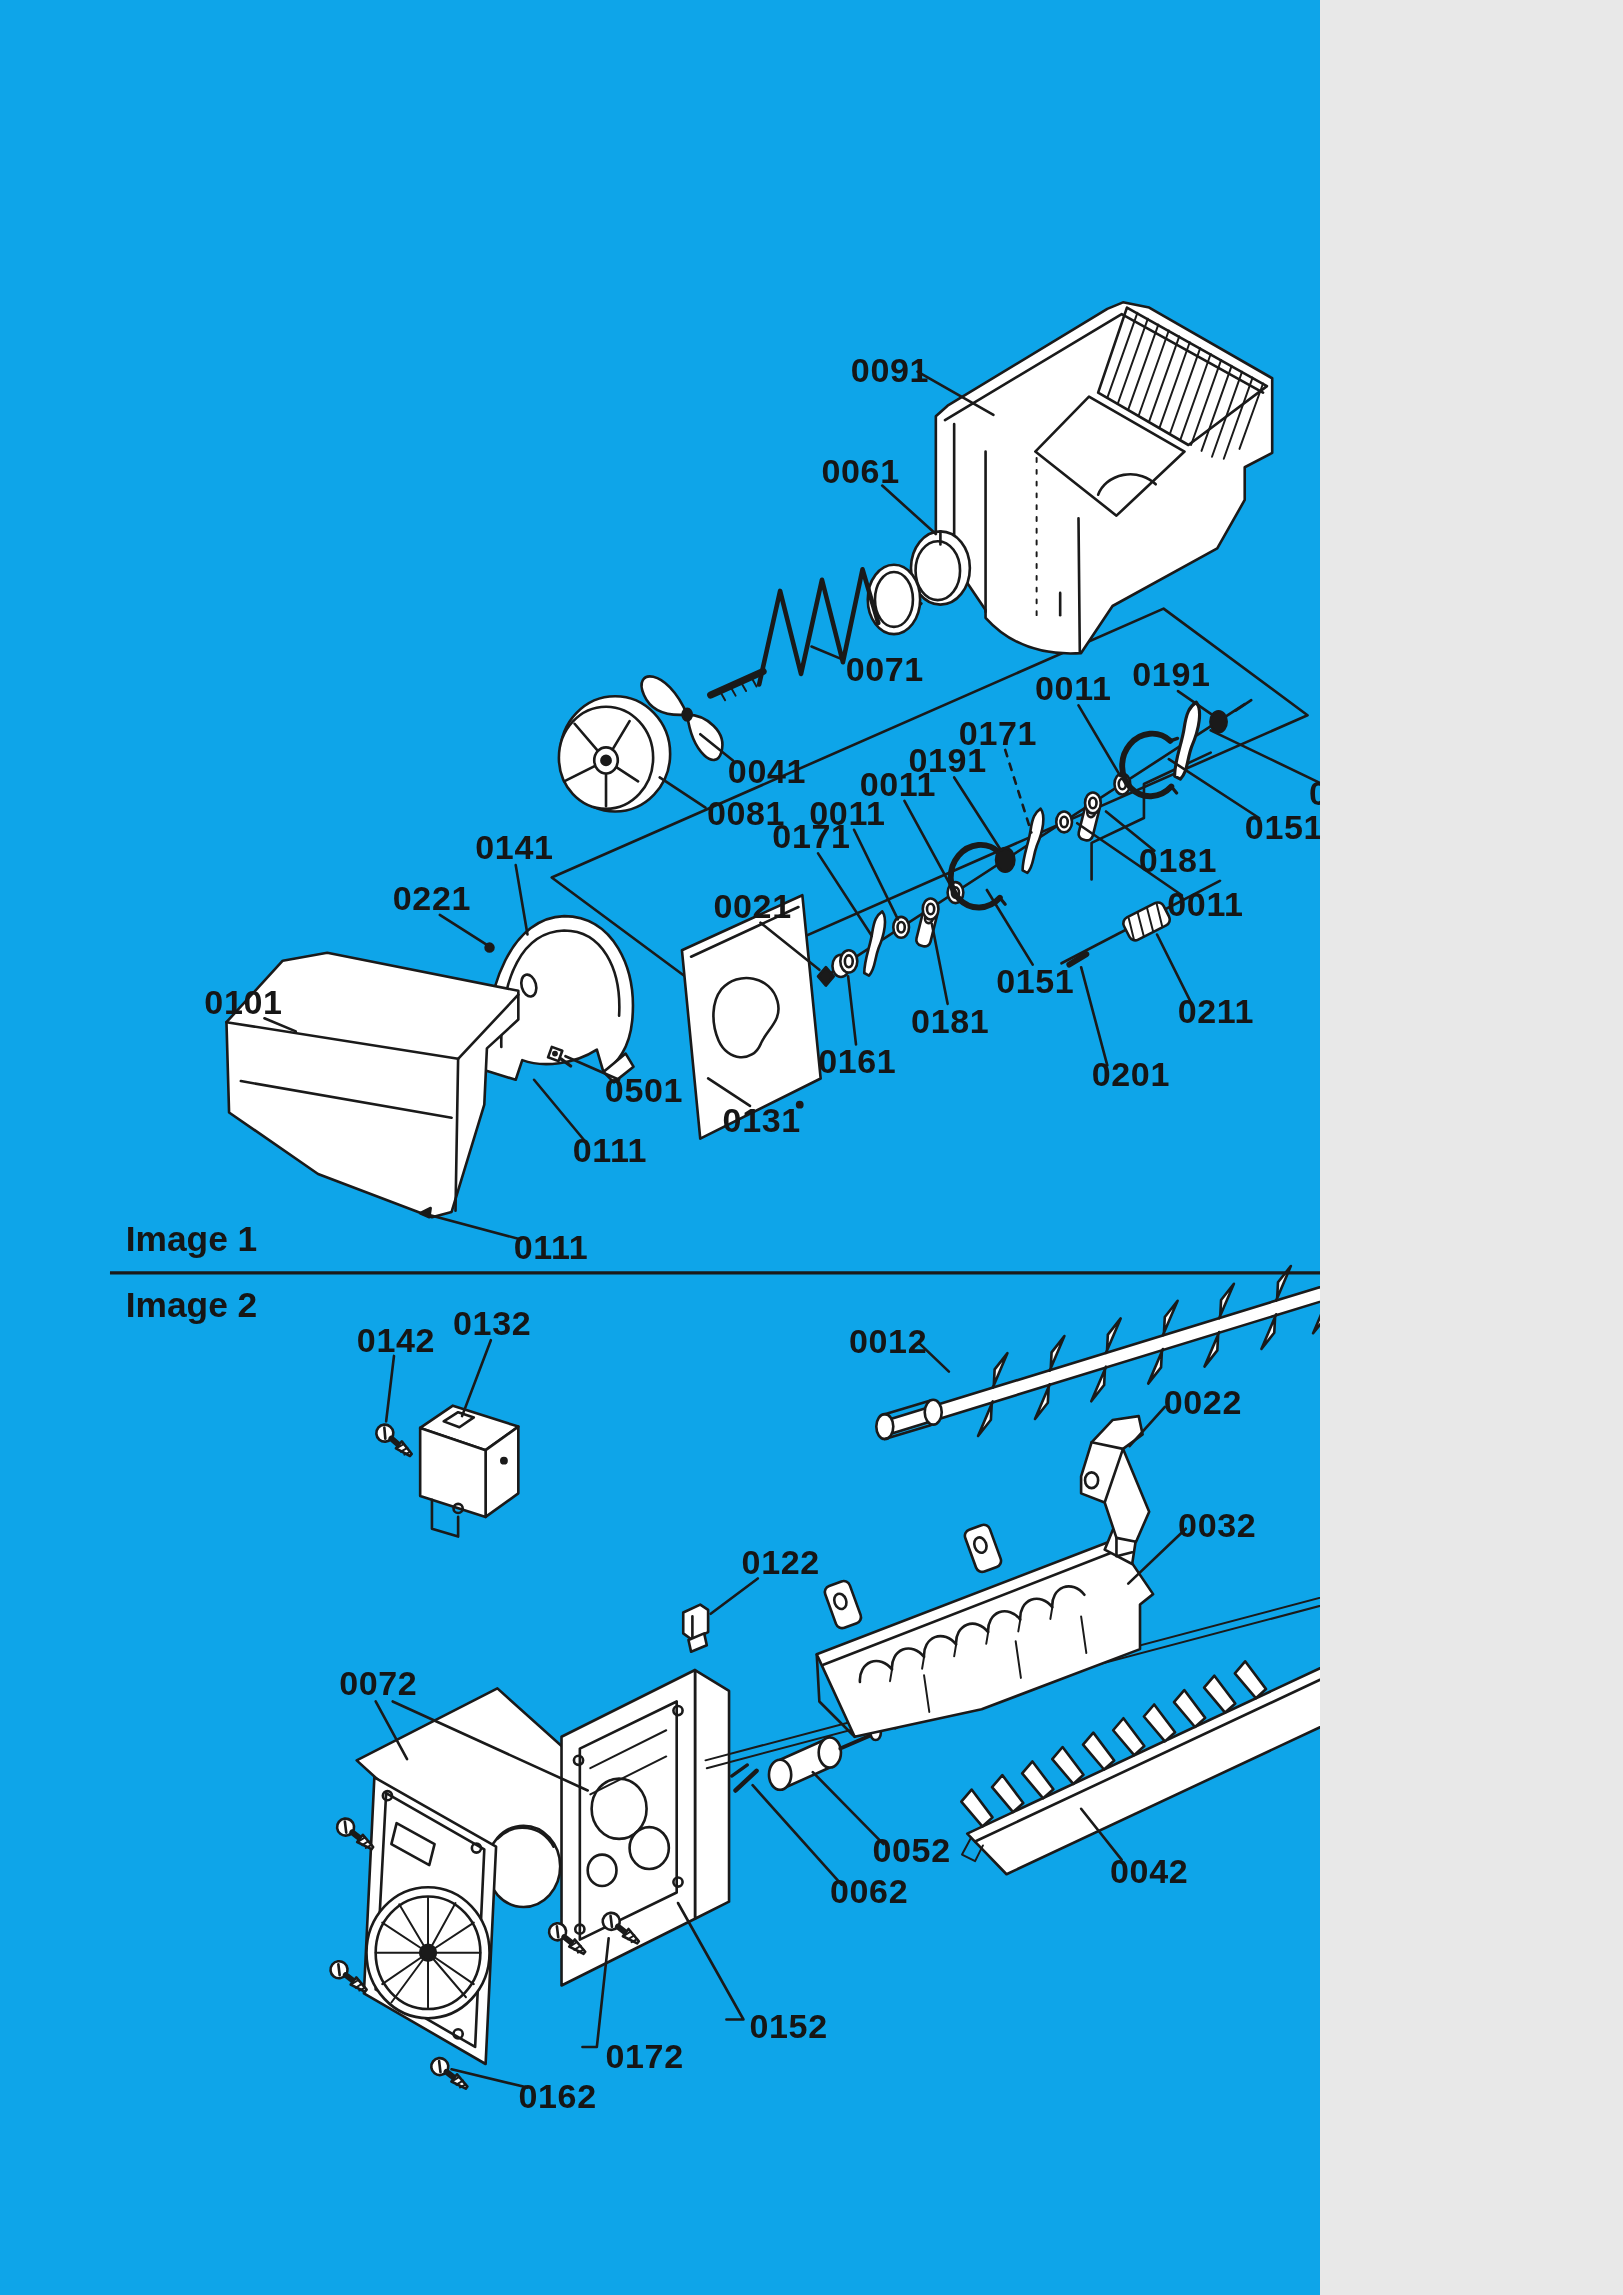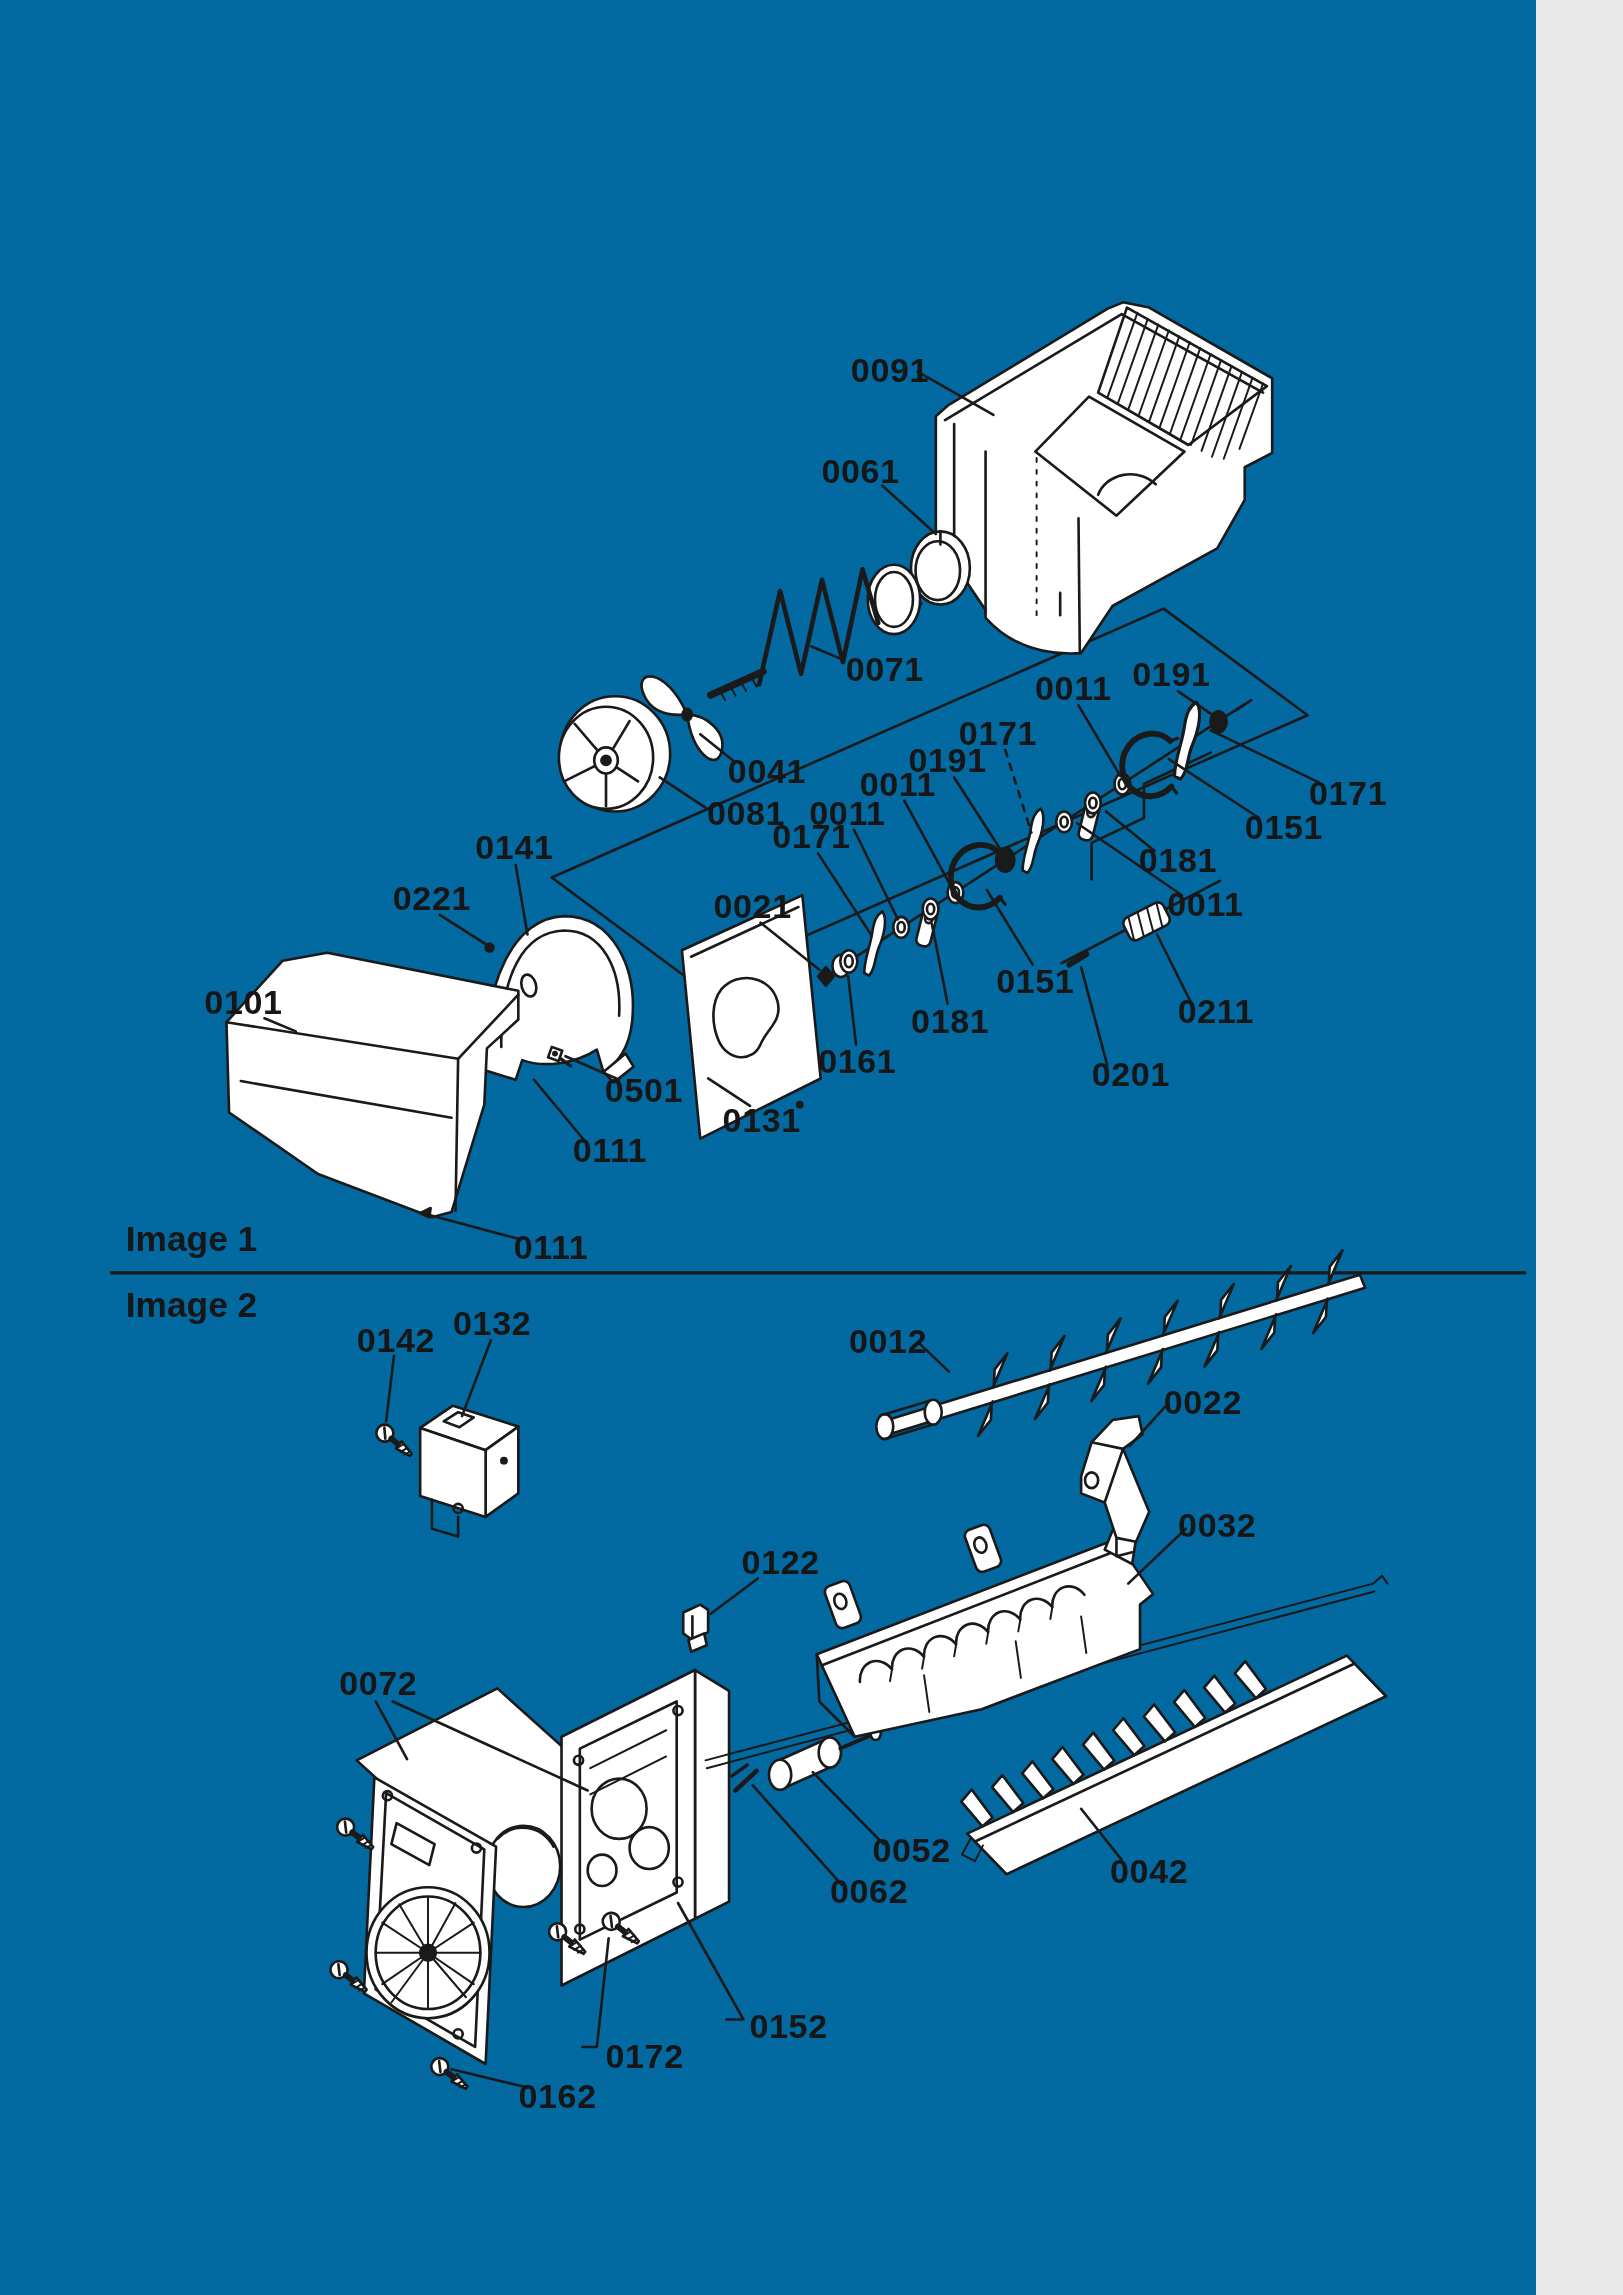--- a/index.html
+++ b/index.html
@@ -1,19 +1,19 @@
 <!DOCTYPE html>
 <html style="font-size:10.5px"><head>
 <meta charset="utf-8">
 <style>
   html,body{margin:0;padding:0;background:#e8e8e8;}
   .sheet{
     position:relative;
-    width:1536px;height:2295px;
-    background:#0369a1;
+    width:1320px;height:2295px;
+    background:#0ea5e9;
     font-family:"Liberation Sans", sans-serif;
     overflow:hidden;
     text-align:right;
   }
   svg{position:absolute;left:0;top:0;}
   svg text{
     font-family:"Liberation Sans", sans-serif;
     font-weight:bold;
     fill:#161616;
   }

